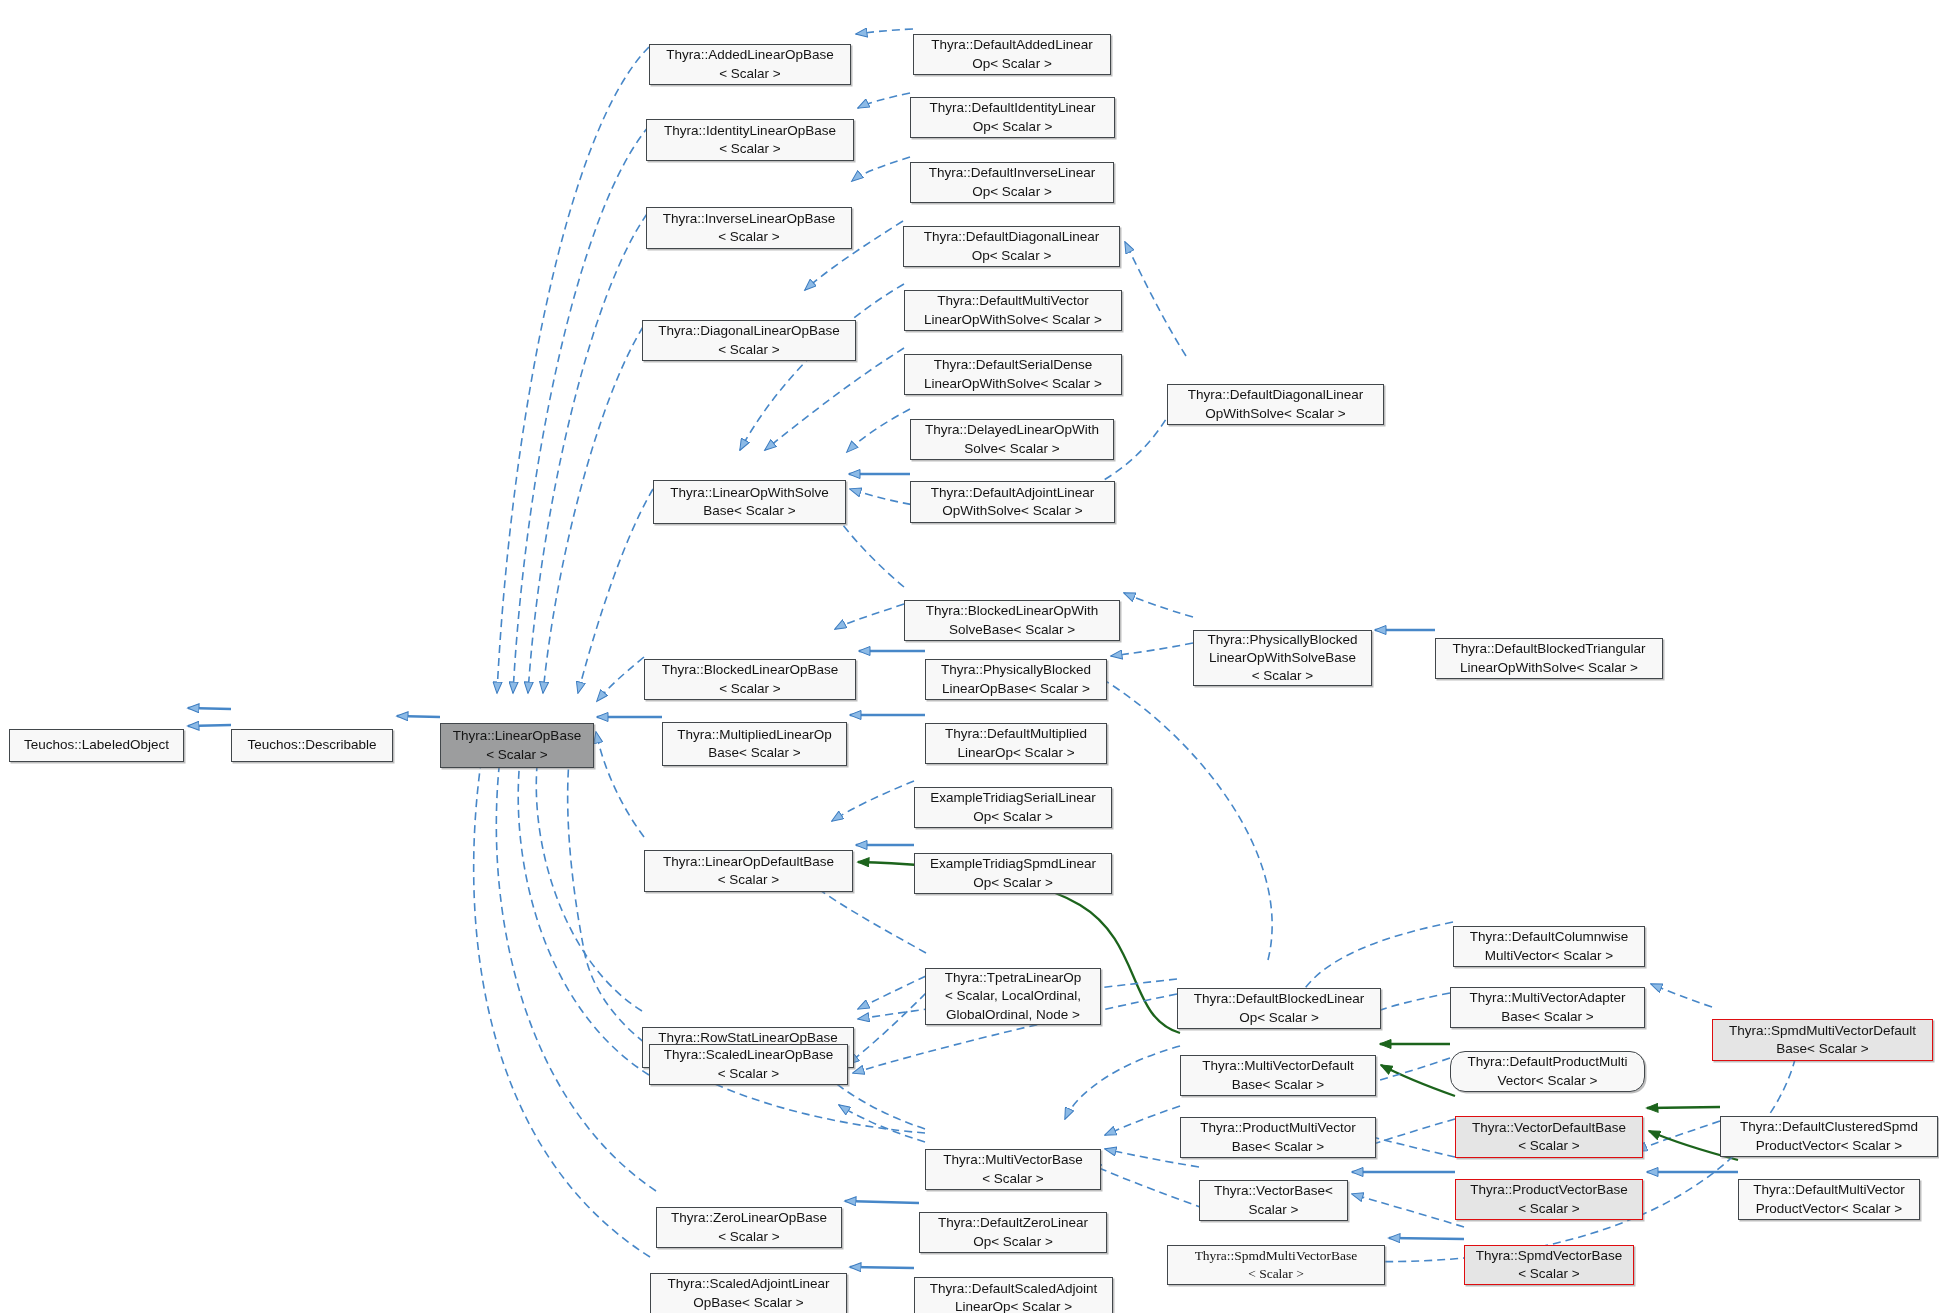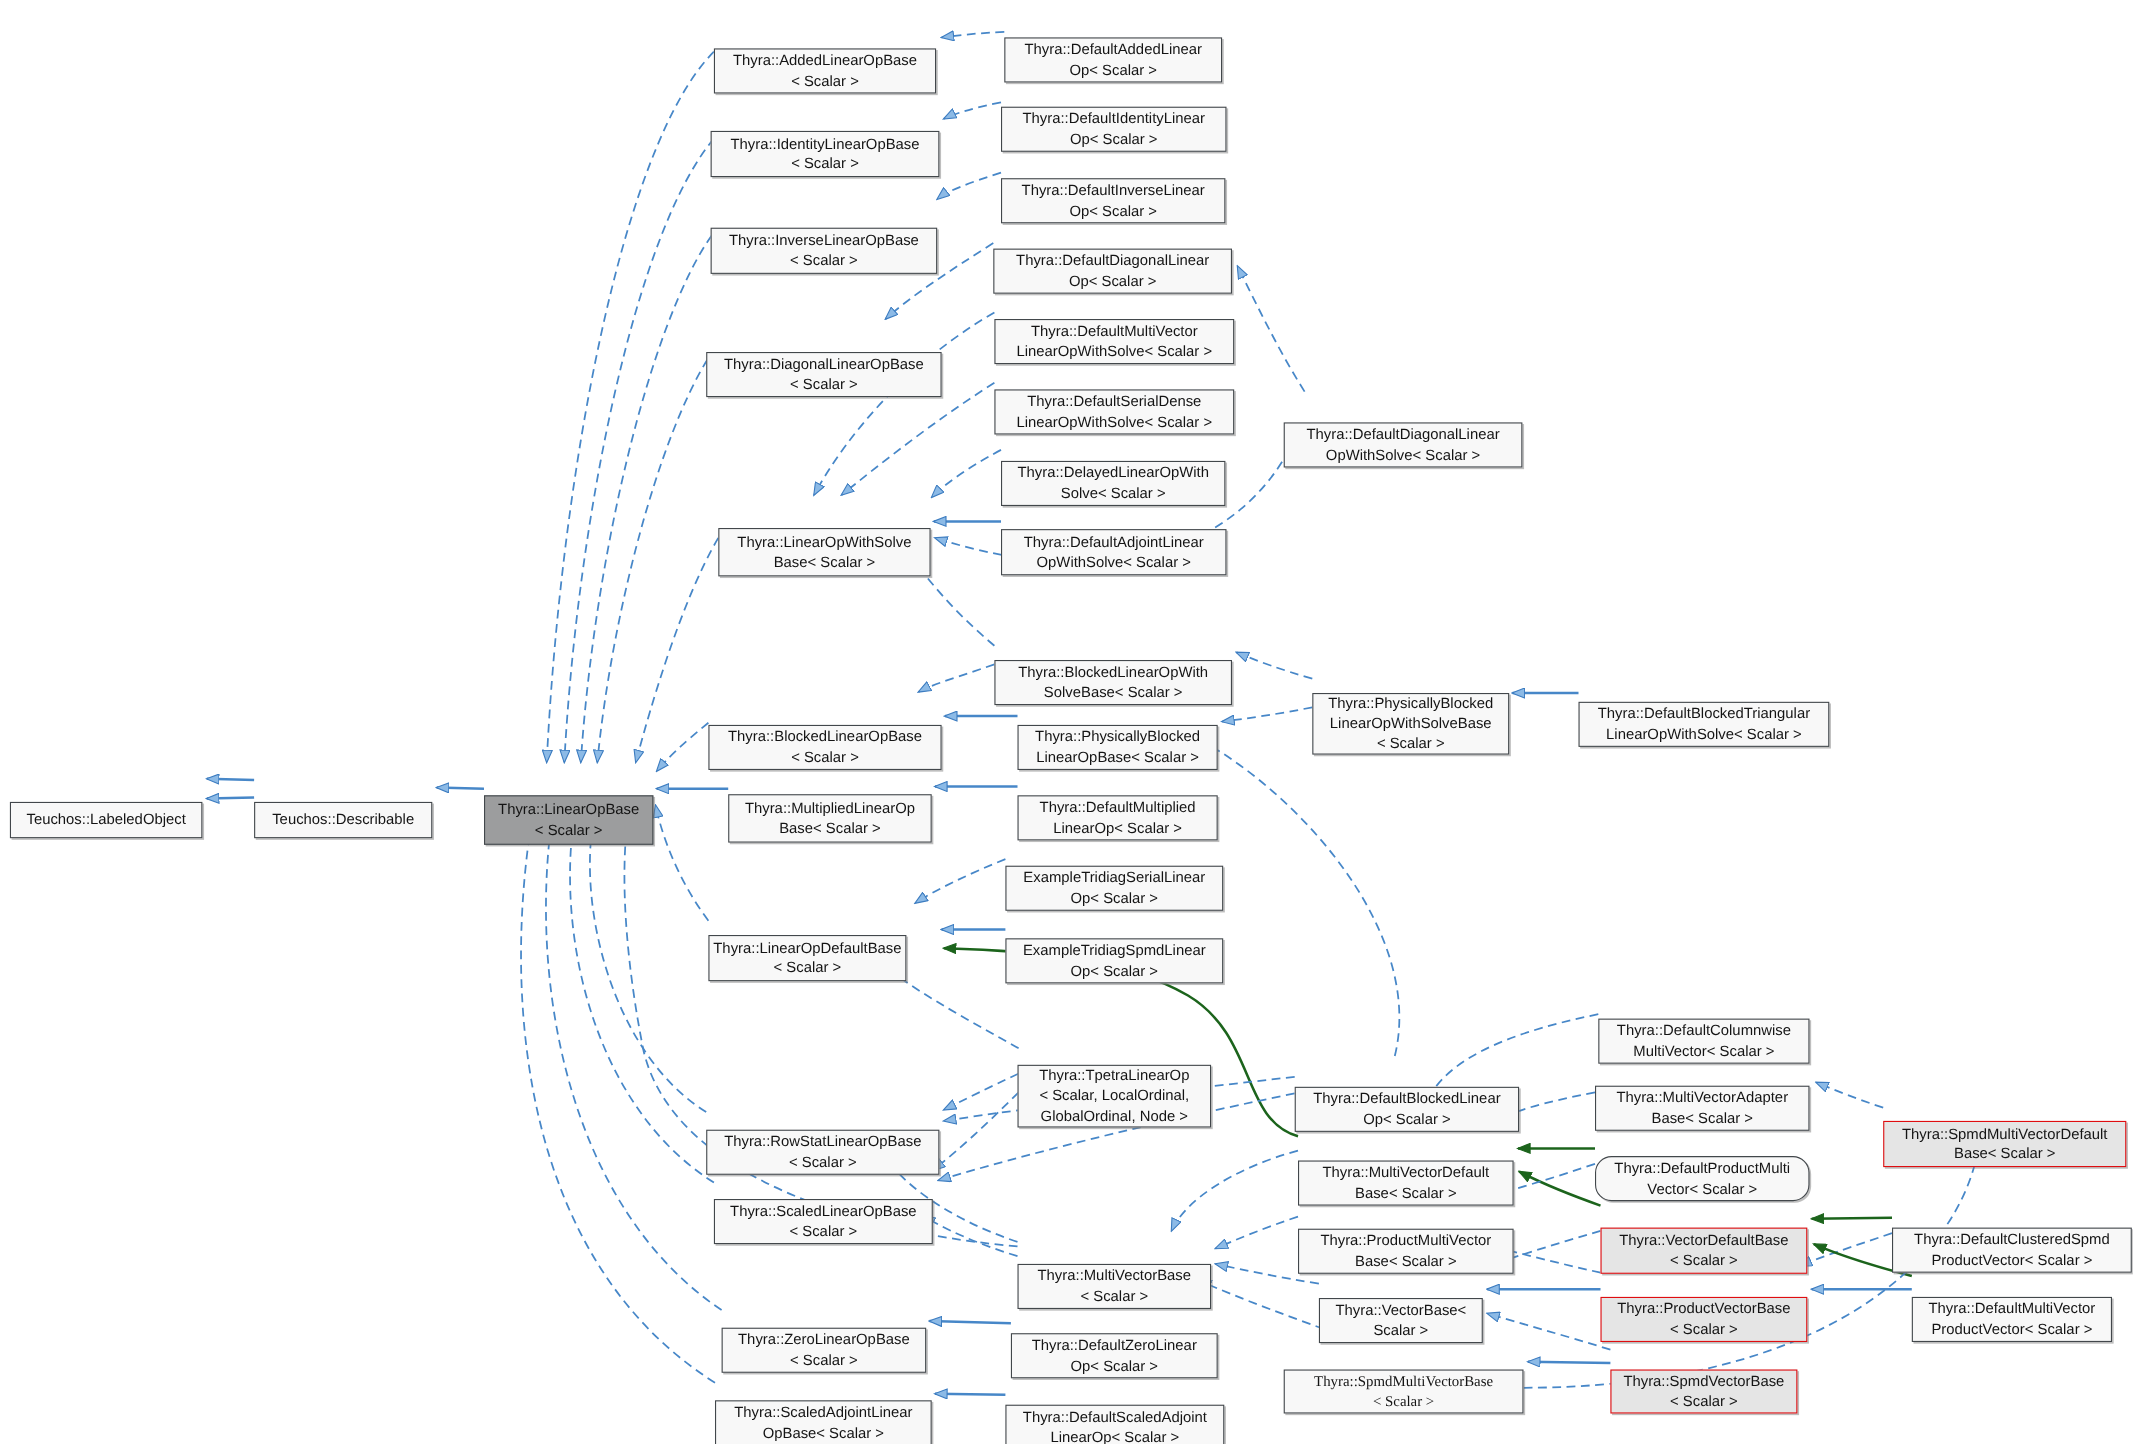--- a/index.html
+++ b/index.html
@@ -202,21 +202,21 @@
         <span class="ln">Teuchos::Describable</span>
       </div>
       <div class="node subject" style="left: 440px; top: 695px; width: 154px; height: 45px;">
         <span class="ln">Thyra::LinearOpBase</span>
         <span class="ln">&lt; Scalar &gt;</span>
       </div>
       <div class="node" style="left: 914px; top: 759px; width: 198px; height: 41px;">
         <span class="ln">ExampleTridiagSerialLinear</span>
         <span class="ln">Op&lt; Scalar &gt;</span>
       </div>
-      <div class="node" style="left: 644px; top: 822px; width: 180px; height: 42px; align-items: center;">
+      <div class="node" style="left: 644px; top: 822px; width: 209px; height: 42px; align-items: center;">
         <span class="ln">Thyra::LinearOpDefaultBase</span>
         <span class="ln">&lt; Scalar &gt;</span>
       </div>
       <div class="node" style="left: 914px; top: 825px; width: 198px; height: 41px;">
         <span class="ln">ExampleTridiagSpmdLinear</span>
         <span class="ln">Op&lt; Scalar &gt;</span>
       </div>
       <div class="node" style="left: 1453px; top: 898px; width: 192px; height: 41px;">
         <span class="ln">Thyra::DefaultColumnwise</span>
         <span class="ln">MultiVector&lt; Scalar &gt;</span>
@@ -243,21 +243,21 @@
         <span class="ln">&lt; Scalar &gt;</span>
       </div>
       <div class="node" style="left: 1180px; top: 1027px; width: 196px; height: 41px;">
         <span class="ln">Thyra::MultiVectorDefault</span>
         <span class="ln">Base&lt; Scalar &gt;</span>
       </div>
       <div class="node" style="left: 1450px; top: 1023px; width: 195px; height: 41px; border-radius: 15px;">
         <span class="ln">Thyra::DefaultProductMulti</span>
         <span class="ln">Vector&lt; Scalar &gt;</span>
       </div>
-      <div class="node" style="left: 649px; top: 1062px; width: 199px; height: 41px;">
+      <div class="node" style="left: 649px; top: 1016px; width: 199px; height: 41px;">
         <span class="ln">Thyra::ScaledLinearOpBase</span>
         <span class="ln">&lt; Scalar &gt;</span>
       </div>
       <div class="node" style="left: 1180px; top: 1089px; width: 196px; height: 41px;">
         <span class="ln">Thyra::ProductMultiVector</span>
         <span class="ln">Base&lt; Scalar &gt;</span>
       </div>
       <div class="node highlight" style="left: 1455px; top: 1088px; width: 188px; height: 42px;">
         <span class="ln">Thyra::VectorDefaultBase</span>
         <span class="ln">&lt; Scalar &gt;</span>

